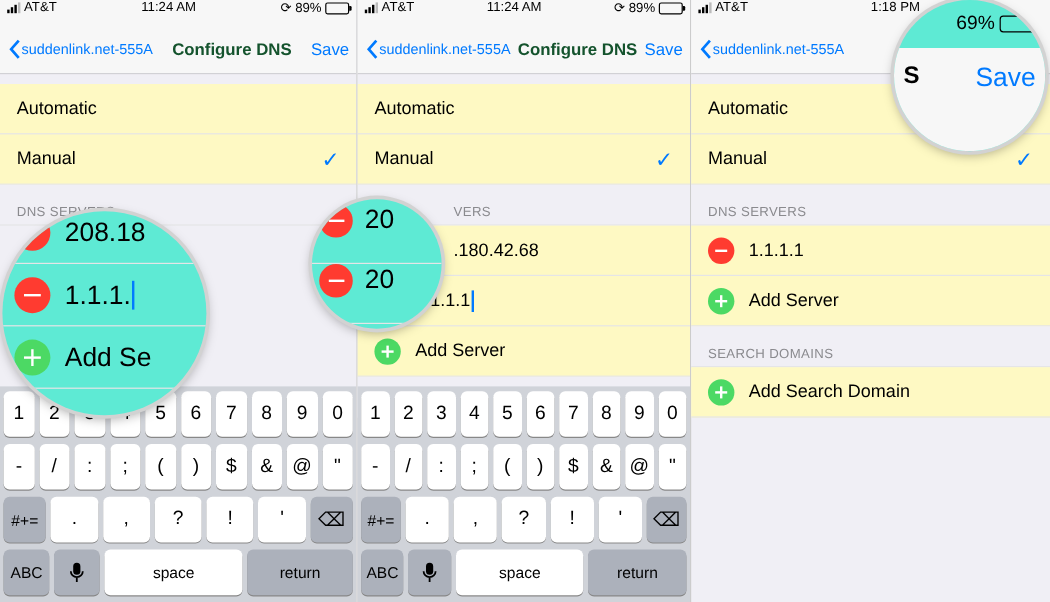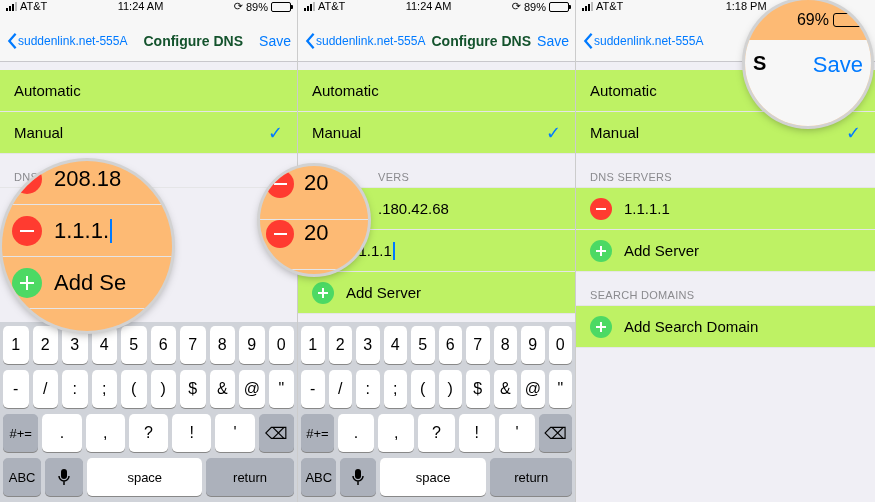--- a/index.html
+++ b/index.html
@@ -17,21 +17,21 @@
   .batt { width: 20px; height: 10px; border: 1px solid #000; border-radius: 2px; position: relative; }
   .batt::after { content:''; position:absolute; right:-3px; top:2px; width:2px; height:4px; background:#000; border-radius:0 1px 1px 0; }
   .batt-fill { height:100%; background:#000; width:89%; }
 
   .nav-bar { height: 42px; background: #f7f7f7; display: flex; align-items: center; justify-content: space-between; padding: 0 6px; border-bottom: 1px solid #c8c7cc; }
   .back { display: flex; align-items: center; color: #007aff; font-size: 12px; }
   .back svg { width: 12px; height: 18px; }
   .title { font-weight: 600; font-size: 14px; color: #14532d; }
   .save-link { color: #007aff; font-size: 14px; }
 
-  .list { background: #bef264; }
+  .list { background: #fef9c3; }
   .row { height: 42px; display: flex; align-items: center; padding: 0 14px; border-bottom: 1px solid #e5e5e7; font-size: 15px; justify-content: space-between; }
   .grp { height: 34px; background: #f0eff5; padding: 16px 14px 4px; font-size: 11px; color: #8a8a8e; letter-spacing: 0.3px; display:flex; align-items:flex-end; border-bottom: 1px solid #e5e5e7; }
 
   .check { color: #007aff; font-size: 18px; }
   .del-btn { width: 22px; height: 22px; border-radius: 50%; background: #ff3b30; display:inline-flex; align-items:center; justify-content:center; margin-right: 12px; }
   .del-btn span { width: 10px; height: 2px; background: #fff; }
   .add-btn { width: 22px; height: 22px; border-radius: 50%; background: #4cd964; display:inline-flex; align-items:center; justify-content:center; margin-right: 12px; position: relative; }
   .add-btn::before, .add-btn::after { content:''; position:absolute; background:#fff; }
   .add-btn::before { width: 10px; height: 2px; }
   .add-btn::after { width: 2px; height: 10px; }
@@ -39,22 +39,22 @@
   .cursor { display:inline-block; width:2px; height:18px; background:#007aff; margin-left:1px; vertical-align:middle; }
 
   .kb { position: absolute; bottom: 0; left: 0; right: 0; background: #d0d3d9; padding: 4px 3px; }
   .kb-row { display:flex; gap:4px; margin-bottom: 6px; justify-content:center; }
   .key { flex:1; height: 38px; background:#fff; border-radius:5px; box-shadow:0 1px 0 #888; display:flex; align-items:center; justify-content:center; font-size:16px; }
   .key.dark { background:#acb1bb; }
   .key.wide { flex: 2.3; }
   .key.space { flex: 3; }
   .key.sm { font-size: 13px; }
 
-  .zoom { position:absolute; border-radius:50%; background:#fdba74; box-shadow: 0 0 0 3px #d2d2d2, 0 3px 10px rgba(0,0,0,0.35); overflow:hidden; }
-  .zoom1 { left: 2px; top: 161px; width: 170px; height: 170px; }
+  .zoom { position:absolute; border-radius:50%; background:#5eead4; box-shadow: 0 0 0 3px #d2d2d2, 0 3px 10px rgba(0,0,0,0.35); overflow:hidden; }
+  .zoom1 { left: 2px; top: 176px; width: 170px; height: 170px; }
   .zoomrow { display:flex; align-items:center; height: 52px; border-bottom: 1px solid #e5e5e7; padding: 0 10px; font-size: 22px; }
   .zoomrow .del-btn { width: 30px; height: 30px; }
   .zoomrow .del-btn span { width:14px; }
   .zoomrow .add-btn { width:30px; height:30px; }
   .zoomrow .add-btn::before { width:14px; } .zoomrow .add-btn::after { height:14px; }
   .z1off { margin-top: -8px; }
 
   .zoom2 { left: 260px; top: 166px; width: 108px; height: 108px; }
   .z2row { display:flex; align-items:flex-start; height:50px; border-bottom:1px solid #e5e5e7; font-size:22px; padding:0 6px; }
   .z2row .del-btn { width:28px; height:28px; margin-right:10px; }

